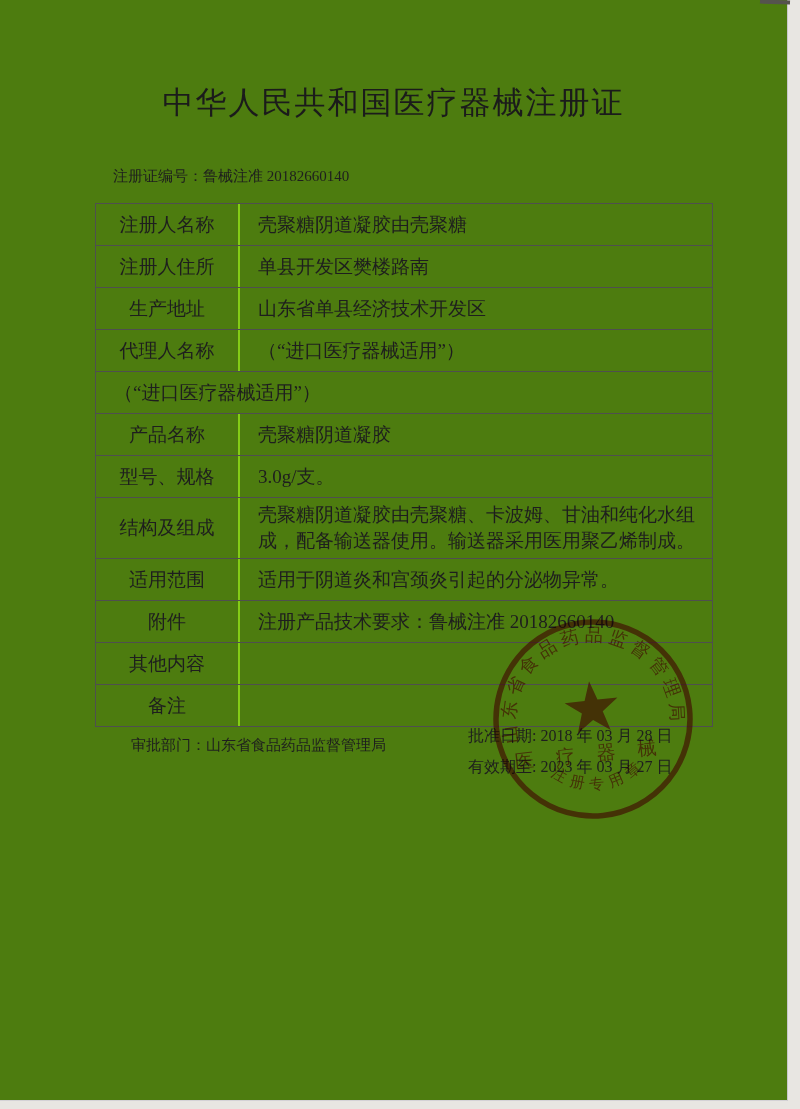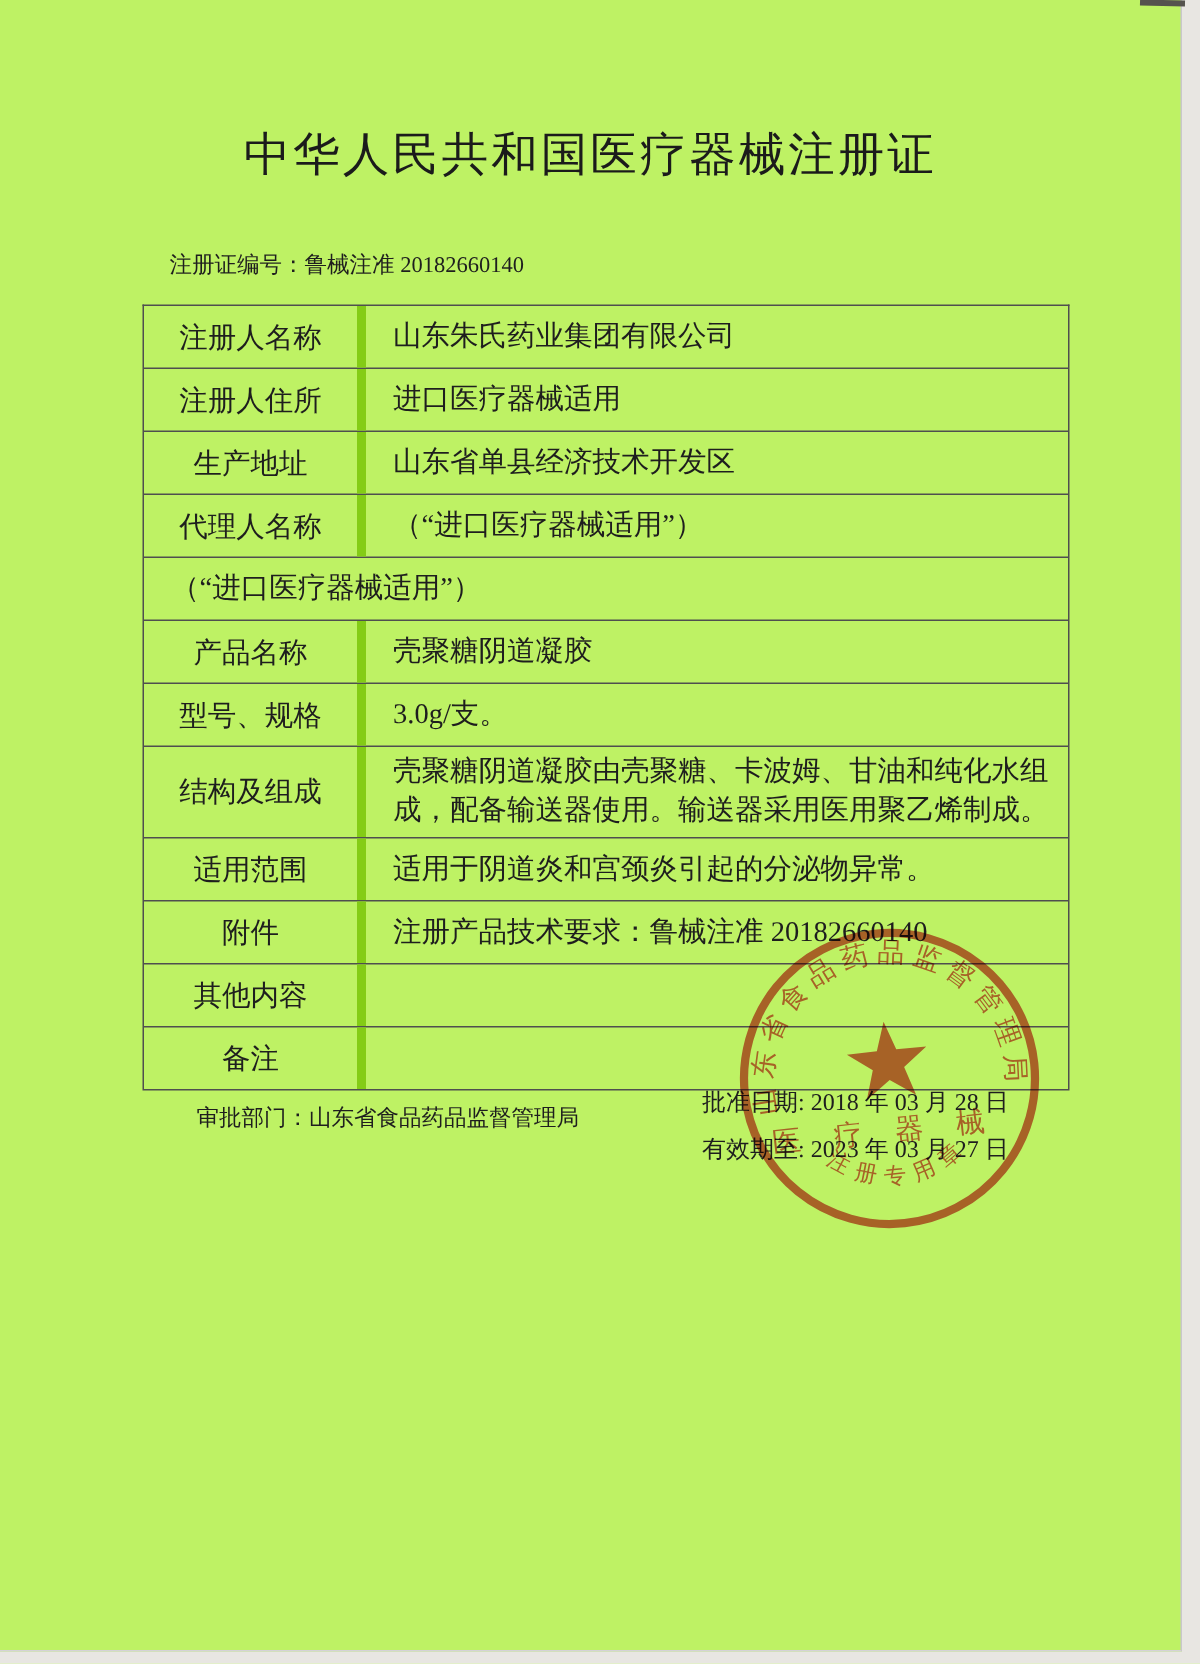--- a/index.html
+++ b/index.html
@@ -5,21 +5,21 @@
   html,body{margin:0;padding:0;}
   body{
     width:800px;height:1109px;
     background:#e8e6e2;
     font-family:"Liberation Serif","DejaVu Serif",serif;
     position:relative;overflow:hidden;
     color:#1e1e1e;
   }
   .paper{
     position:absolute;left:0;top:0;width:787px;height:1100px;
-    background:#bef264;
+    background:#4d7c0f;
     border-right:1px solid #c9c7cc;
     border-bottom:1px solid #d4d2d6;
   }
   .corner-mark{
     position:absolute;right:10px;top:0;width:30px;height:4px;
     background:#55534e;transform:rotate(1.5deg);
   }
   .doc-title{
     position:absolute;left:0;top:82px;width:787px;
     text-align:center;font-size:31px;letter-spacing:2px;
@@ -30,21 +30,21 @@
   }
   .reg-table{
     position:absolute;left:95px;top:203px;width:616px;
     border:1px solid #4f4f4f;
     border-bottom:none;
     font-size:19px;
   }
   .t-row{display:flex;border-bottom:1px solid #4f4f4f;min-height:41px;}
   .t-row.tall{min-height:57px;font-family:Liberation Serif, serif;}
   .t-label{
-    width:142px;flex:0 0 142px;border-right:6px solid #84cc16;
+    width:142px;flex:0 0 142px;border-right:2px solid #84cc16;
     display:flex;align-items:center;justify-content:center;
     text-align:right;
   }
   .t-value{
     flex:1;display:flex;align-items:center;
     padding:4px 10px 4px 18px;line-height:26px;
   }
   .footer-left{
     position:absolute;left:113px;top:736px;font-size:15px;margin-left:18px;
   }
@@ -67,25 +67,25 @@
 
 <div class="paper">
 
   <div class="doc-title">中华人民共和国医疗器械注册证</div>
 
   <div class="cert-line">注册证编号：鲁械注准 20182660140</div>
 
   <div class="reg-table">
     <div class="t-row">
       <div class="t-label">注册人名称</div>
-      <div class="t-value">山东朱氏药业集团有限公司</div>
+      <div class="t-value">壳聚糖阴道凝胶由壳聚糖</div>
     </div>
     <div class="t-row">
       <div class="t-label">注册人住所</div>
-      <div class="t-value">进口医疗器械适用</div>
+      <div class="t-value">单县开发区樊楼路南</div>
     </div>
     <div class="t-row">
       <div class="t-label">生产地址</div>
       <div class="t-value">山东省单县经济技术开发区</div>
     </div>
     <div class="t-row">
       <div class="t-label">代理人名称</div>
       <div class="t-value">（“进口医疗器械适用”）</div>
     </div>
     <div class="t-row">

